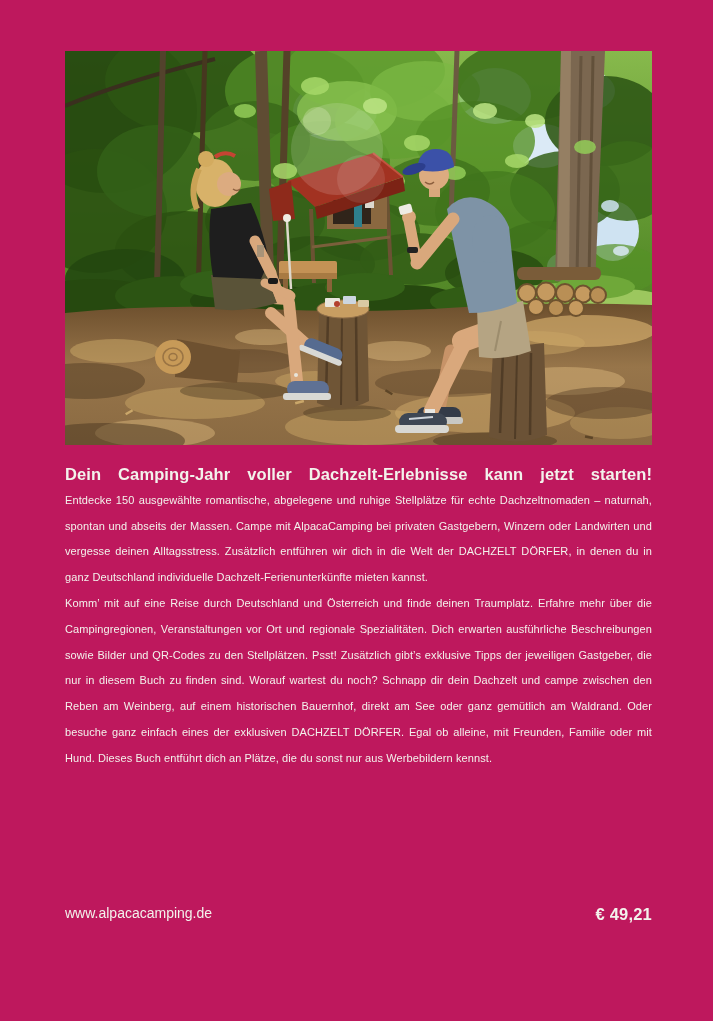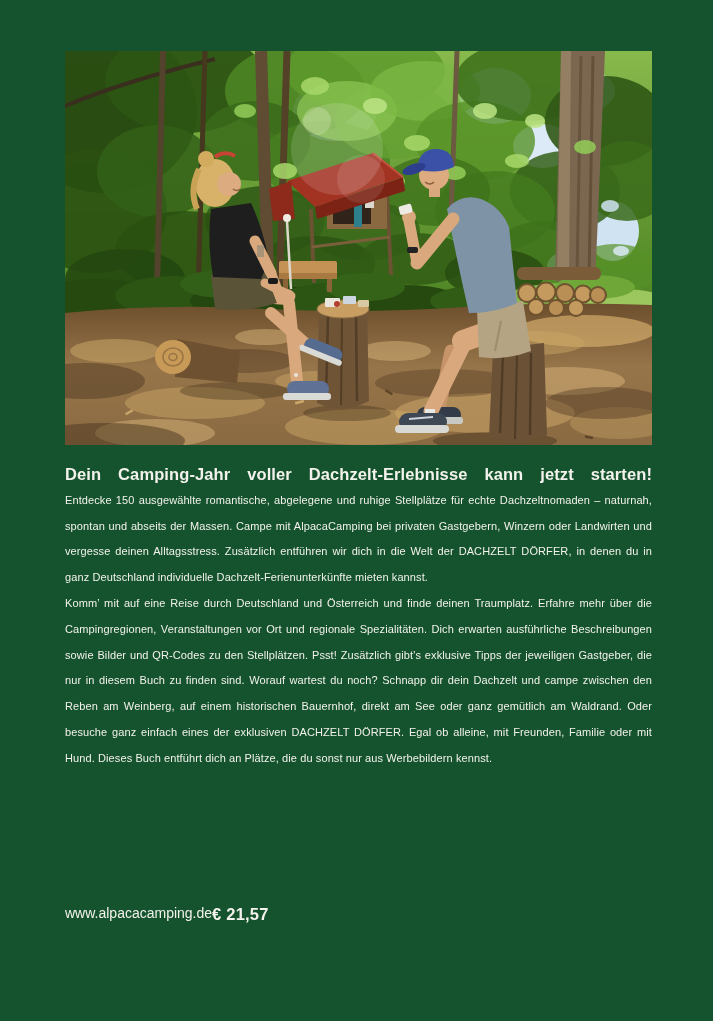--- a/index.html
+++ b/index.html
@@ -1,18 +1,18 @@
 <!DOCTYPE html>
 <html><head>
 <meta charset="utf-8">
 <style>
   html,body { margin:0; padding:0; background:#3f551f; }
   .page {
     position:relative; width:713px; height:1021px; overflow:hidden;
-    background:#14532d;
+    background:#be185d;
     font-family:"Liberation Sans", sans-serif;
   }
   .photo {
     position:absolute; left:65px; top:51px; width:587px; height:394px;
     overflow:hidden; background:#4a7a26;
   }
   .photo svg { display:block; width:100%; height:100%; }
   .textcol {
     position:absolute; left:65px; top:462px; width:587px;
     color:#f3f2ec;
@@ -21,21 +21,21 @@
     margin:0; font-size:16.5px; font-weight:bold; line-height:25.8px;
     text-align:justify; text-align-last:justify; letter-spacing:0.1px;
   }
   .para {
     margin:0; font-size:11px; line-height:25.8px;
     text-align:justify; letter-spacing:0.1px;
   }
   .para.second { }
   .footer {
     position:absolute; left:65px; top:903px; width:587px;
-    display:flex; justify-content:flex-start; align-items:flex-start;
+    display:flex; justify-content:space-between; align-items:flex-start;
     color:#f3f2ec;
   }
   .urls { font-size:14px; line-height:21.5px; }
   .price { font-size:16.5px; font-weight:bold; letter-spacing:0.2px; margin-top:2px; }
 </style>
 </head>
 <body>
 
 <div class="page">
 
@@ -284,16 +284,16 @@
   <div class="textcol">
     <p class="headline">Dein Camping-Jahr voller Dachzelt-Erlebnisse kann jetzt starten!</p>
     <p class="para">Entdecke 150 ausgewählte romantische, abgelegene und ruhige Stellplätze für echte Dachzeltnomaden – naturnah, spontan und abseits der Massen. Campe mit AlpacaCamping bei privaten Gastgebern, Winzern oder Landwirten und vergesse deinen Alltagsstress. Zusätzlich entführen wir dich in die Welt der DACHZELT DÖRFER, in denen du in ganz Deutschland individuelle Dachzelt-Ferienunterkünfte mieten kannst.</p>
     <p class="para second">Komm’ mit auf eine Reise durch Deutschland und Österreich und finde deinen Traumplatz. Erfahre mehr über die Campingregionen, Veranstaltungen vor Ort und regionale Spezialitäten. Dich erwarten ausführliche Beschreibungen sowie Bilder und QR-Codes zu den Stellplätzen. Psst! Zusätzlich gibt’s exklusive Tipps der jeweiligen Gastgeber, die nur in diesem Buch zu finden sind. Worauf wartest du noch? Schnapp dir dein Dachzelt und campe zwischen den Reben am Weinberg, auf einem historischen Bauernhof, direkt am See oder ganz gemütlich am Waldrand. Oder besuche ganz einfach eines der exklusiven DACHZELT DÖRFER. Egal ob alleine, mit Freunden, Familie oder mit Hund. Dieses Buch entführt dich an Plätze, die du sonst nur aus Werbebildern kennst.</p>
   </div>
 
   <div class="footer">
     <div class="urls">
       <div>www.alpacacamping.de</div>
     </div>
-    <div class="price">€ 21,57</div>
+    <div class="price">€ 49,21</div>
   </div>
 
 </div>
 
 </body></html>

